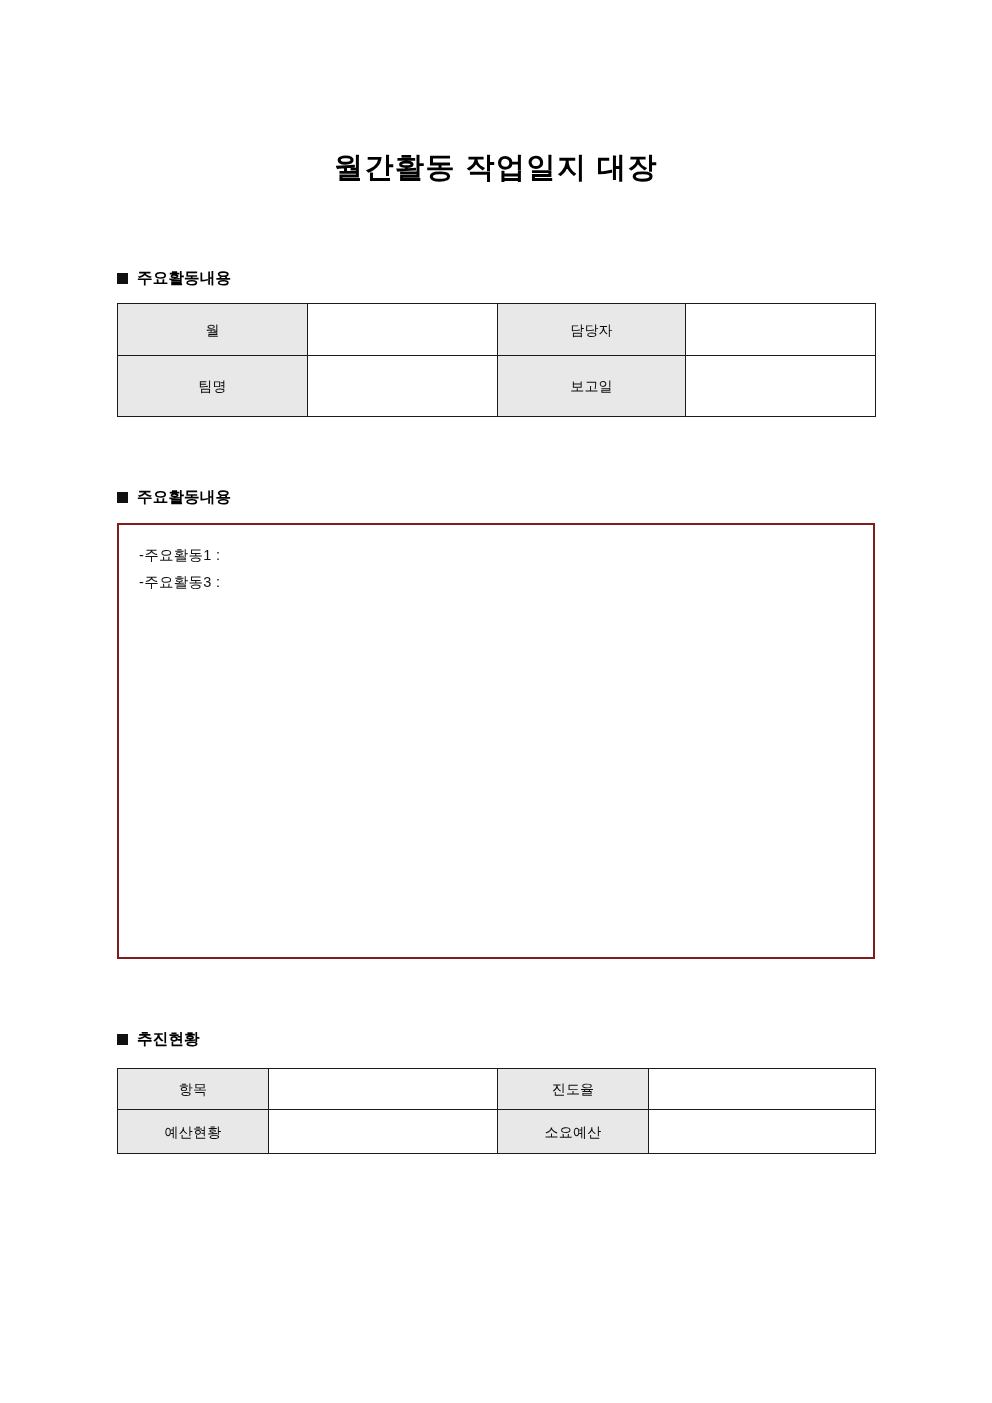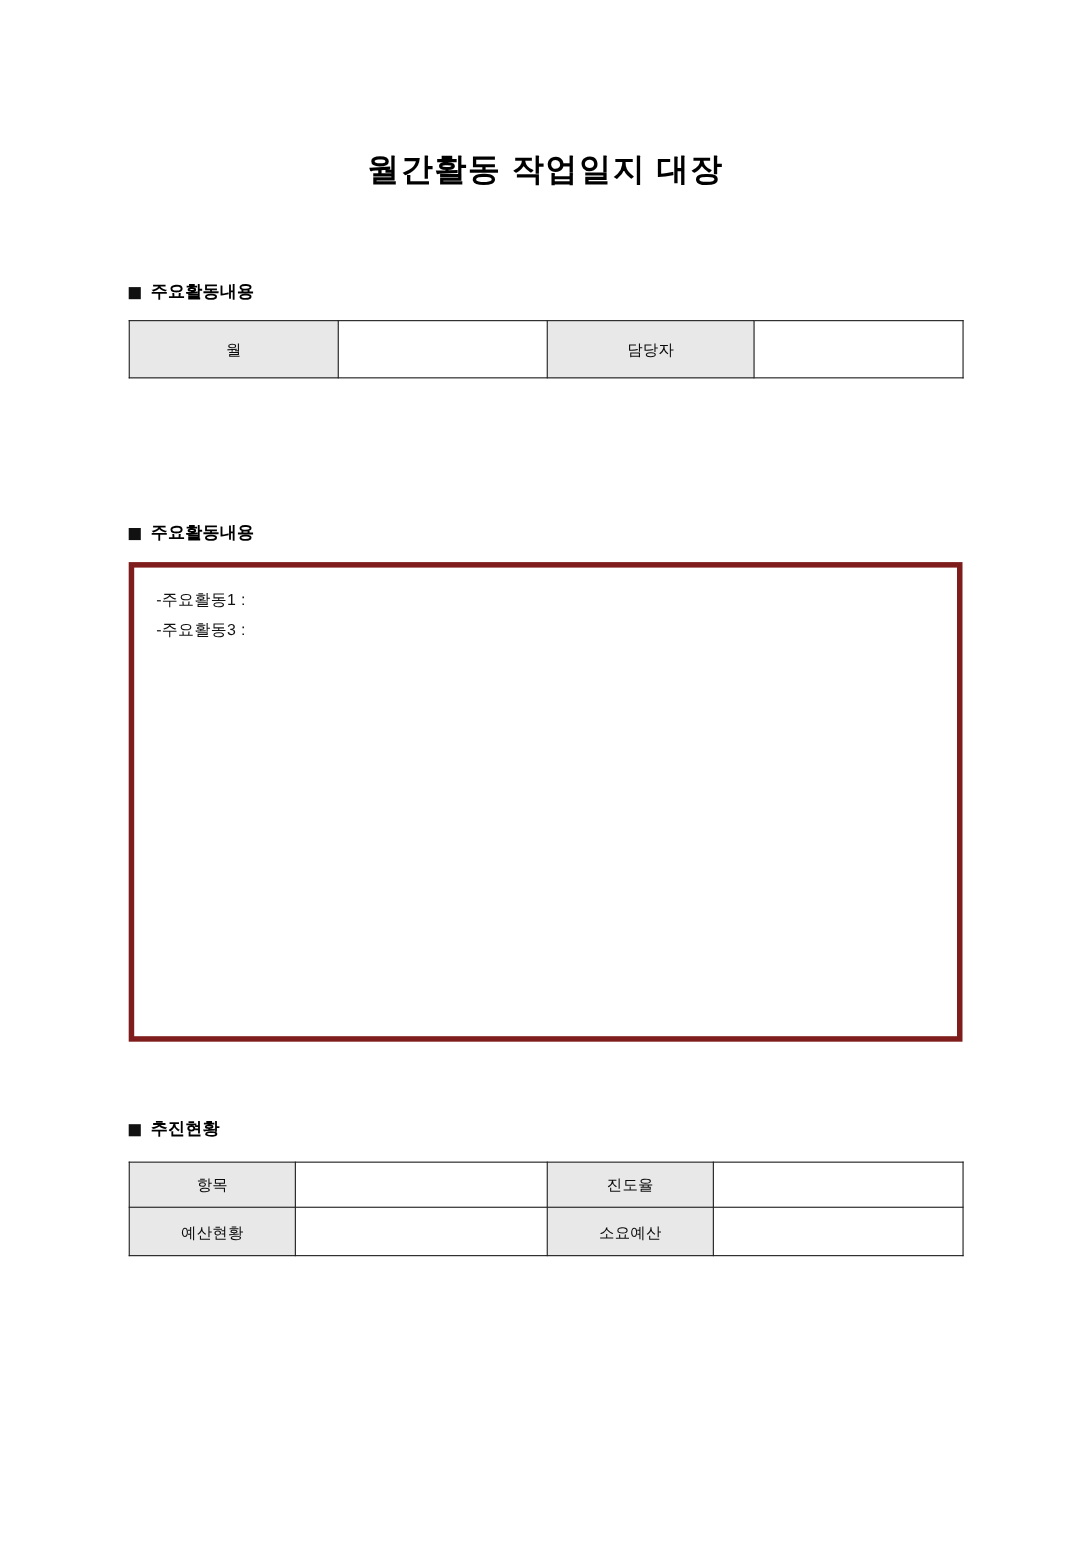--- a/index.html
+++ b/index.html
@@ -12,21 +12,21 @@
   body {
     font-family: "Liberation Sans", "DejaVu Sans", sans-serif;
     color: #000000;
     -webkit-font-smoothing: antialiased;
   }
 
   .page {
     position: relative;
     width: 992px;
     height: 1170px;
-    margin: 4px auto;
+    margin: 16px auto;
     background: #ffffff;
     overflow: hidden;
     box-sizing: border-box;
   }
 
   
   .doc-title {
     position: absolute;
     left: 0;
     top: 131px;
@@ -97,21 +97,21 @@
   .table-progress td.r2 { height: 43px; }
   .table-progress td.r3 { height: 80px; }
 
   
   .content-box {
     position: absolute;
     left: 117px;
     top: 507px;
     width: 758px;
     height: 436px;
-    border: 5px solid #7f1d1d;
+    border: 2px solid #7f1d1d;
     box-sizing: border-box;
     background: #ffffff;
   }
   .content-lines {
     padding: 17px 0 0 20px;
   }
   .content-line {
     font-size: 14.5px;
     line-height: 27px;
     letter-spacing: 0.3px;
@@ -136,20 +136,26 @@
       <col style="width:190px">
       <col style="width:190px">
       <col style="width:188px">
       <col style="width:190px">
     </colgroup>
     <tbody>
       <tr>
         <td class="label">월</td>
         <td class="value"></td>
         <td class="label">담당자</td>
+        <td class="value"></td>
+      </tr>
+      <tr>
+        <td class="label">팀명</td>
+        <td class="value"></td>
+        <td class="label">보고일</td>
         <td class="value"></td>
       </tr>
     </tbody>
   </table>
 
   <div class="section-head section-head-2">
     <span class="section-bullet"></span>
     <span>주요활동내용</span>
   </div>
 

